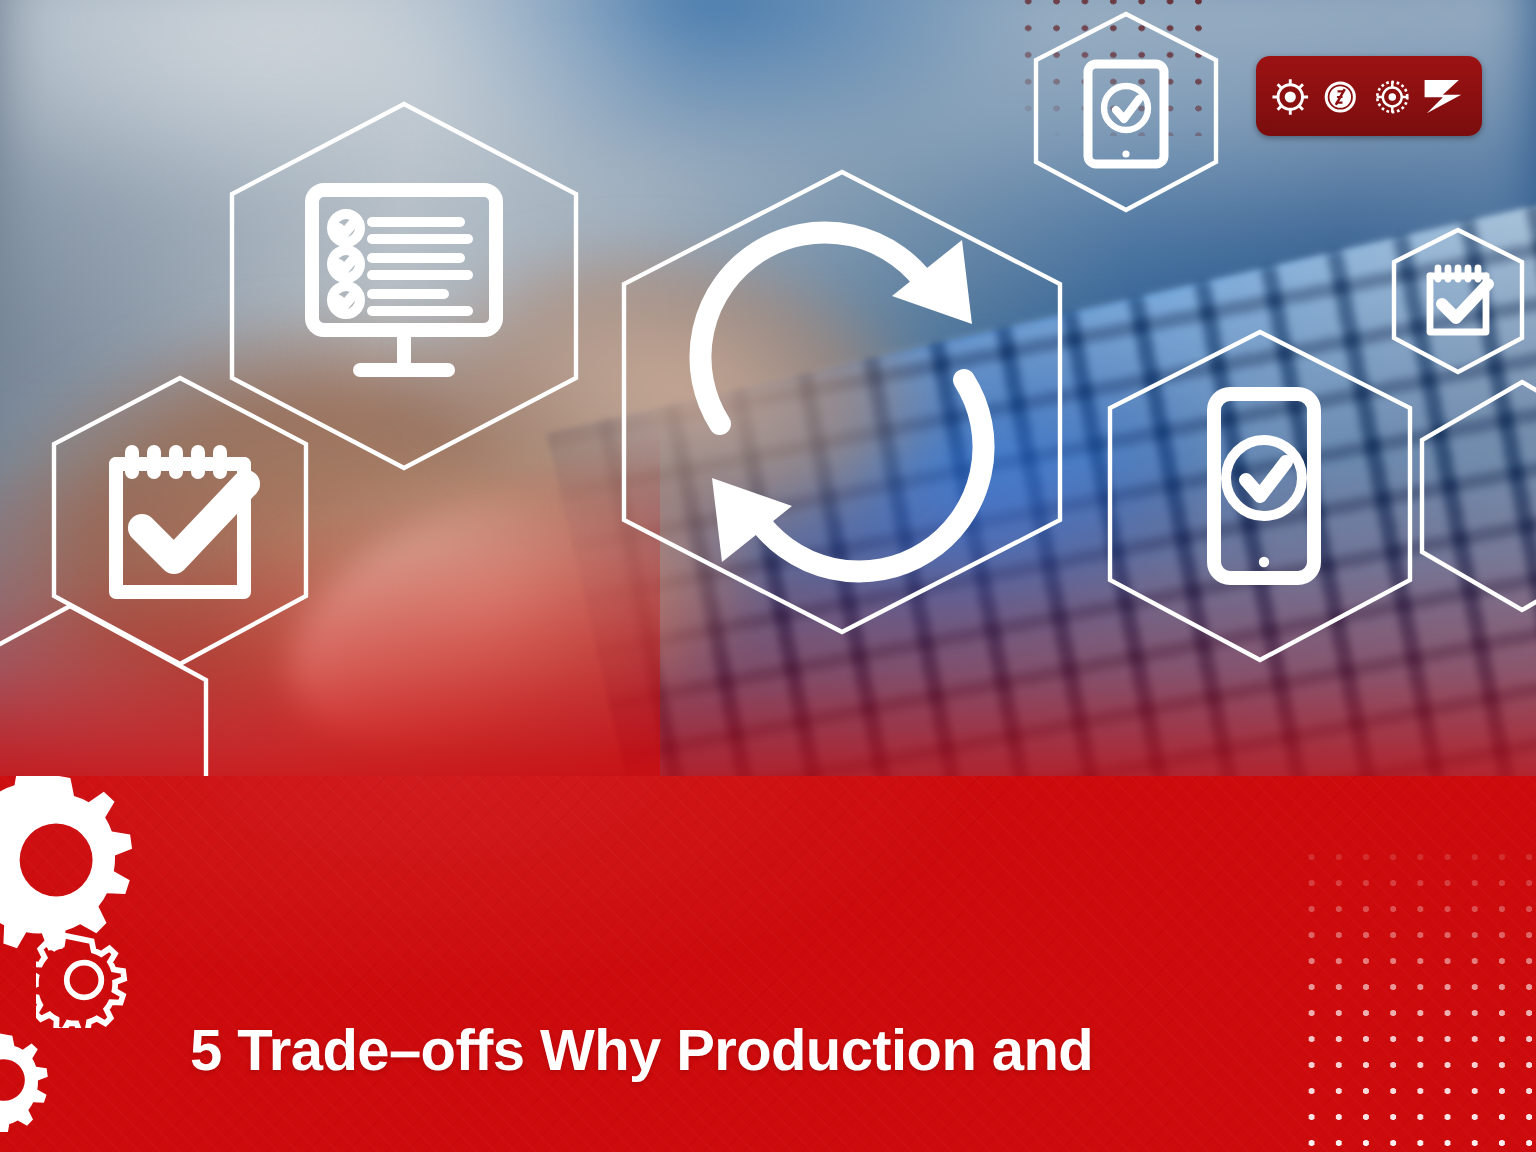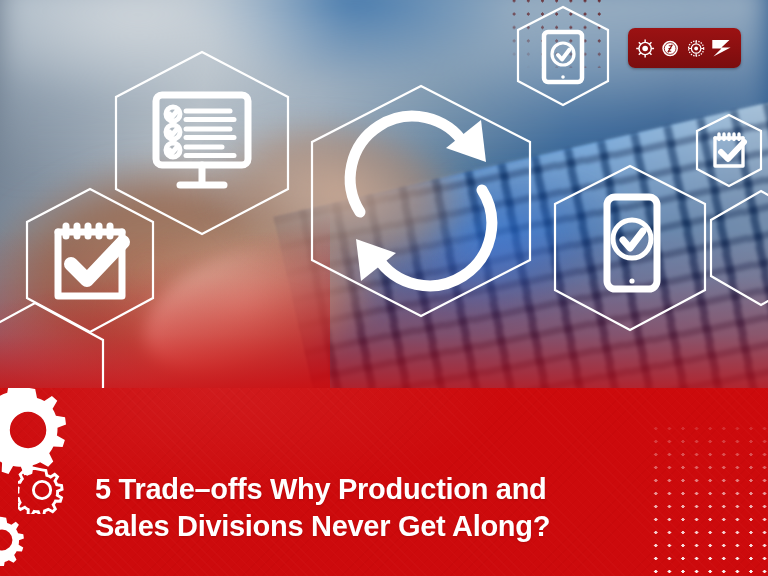--- a/index.html
+++ b/index.html
@@ -325,21 +325,20 @@
           l10.1 1.6 1.1 8.1 -9.5 3.6 a33 33 0 0 1 -0.6 8.7 l8.9 5 -2.5 7.7 -10.3-0.4 a33 33 0 0 1 -4.7 7.4
           l4.5 9.2 -5.7 5.8 -9-5 a33 33 0 0 1 -8.1 3.4 l-1.7 10.1 -7.9 1.1 -3.6-9.6 a33 33 0 0 1 -8.7-0.6
           l-5.1 8.9 -7.6-2.5 0.4-10.2 a33 33 0 0 1 -7.3-4.8 l-9.2 4.5 -5.8-5.8 5-8.9 a33 33 0 0 1 -3.4-8.1
           l-10.1-1.7 -0.6-8 9.6-3.6 a33 33 0 0 1 0.6-8.7 l-8.9-5.2 2.5-7.6 10.1 0.5 a33 33 0 0 1 4.8-7.4
           l-4.5-9.1 5.8-5.8 8.9 5.1 a33 33 0 0 1 8.1-3.4 l1.7-10.1z M50 30 a20 20 0 1 0 0.1 40 a20 20 0 0 0 -0.1 -40z"></path>
       </svg>
     </div>
 
     <h1 class="headline">
       <span>5 Trade–offs Why Production and</span>
-      <span>Sales Divisions Never Get Along?</span>
     </h1>
   </div>
 
   <div class="logo">
     <svg width="23" height="23" viewBox="0 0 40 40">
       <g fill="none" stroke="#ffffff" stroke-width="2.6">
         <circle cx="20" cy="20" r="11"></circle>
         <path d="M20 4 v5 M20 31 v5 M4 20 h5 M31 20 h5 M8.6 8.6 l3.6 3.6 M27.8 27.8 l3.6 3.6 M31.4 8.6 l-3.6 3.6 M12.2 27.8 l-3.6 3.6"></path>
       </g>
       <circle cx="20" cy="20" r="5" fill="#ffffff"></circle>

